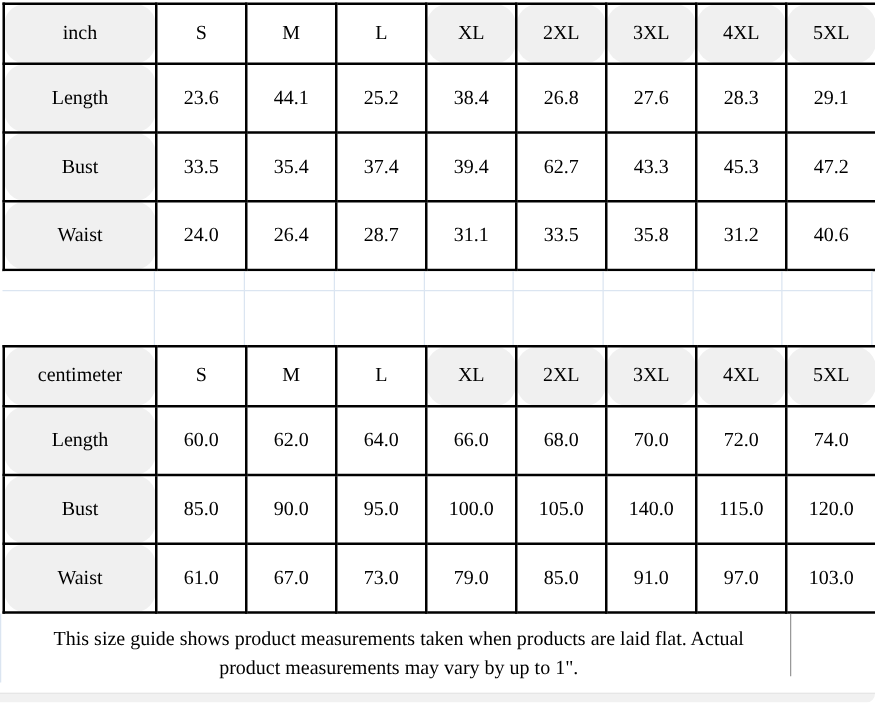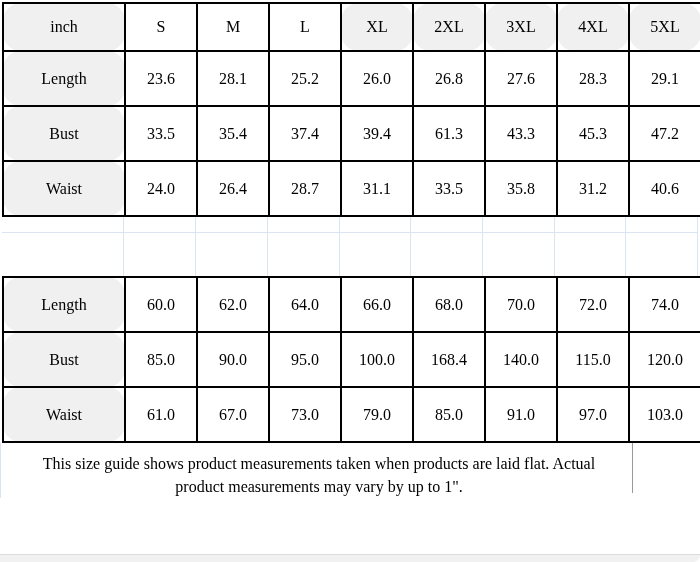--- a/index.html
+++ b/index.html
@@ -76,35 +76,35 @@
     <td>L</td>
     <td class="g">XL</td>
     <td class="g">2XL</td>
     <td class="g">3XL</td>
     <td class="g">4XL</td>
     <td class="g">5XL</td>
   </tr>
   <tr class="dat">
     <td class="g">Length</td>
     <td>23.6</td>
-    <td>28.1</td>
+    <td>44.1</td>
     <td>25.2</td>
-    <td>26.0</td>
+    <td>38.4</td>
     <td>26.8</td>
     <td>27.6</td>
     <td>28.3</td>
     <td>29.1</td>
   </tr>
   <tr class="dat">
     <td class="g">Bust</td>
     <td>33.5</td>
     <td>35.4</td>
     <td>37.4</td>
     <td>39.4</td>
-    <td>61.3</td>
+    <td>62.7</td>
     <td>43.3</td>
     <td>45.3</td>
     <td>47.2</td>
   </tr>
   <tr class="dat">
     <td class="g">Waist</td>
     <td>24.0</td>
     <td>26.4</td>
     <td>28.7</td>
     <td>31.1</td>
@@ -135,38 +135,49 @@
       <col class="c-sz">
       <col class="c-sz">
       <col class="c-sz">
       <col class="c-sz">
     <col class="c-sz">
       <col class="c-sz">
       <col class="c-sz">
       <col class="c-sz">
   </colgroup>
   <tbody>
+      <tr class="hdr">
+    <td class="g">centimeter</td>
+    <td>S</td>
+    <td>M</td>
+    <td>L</td>
+    <td class="g">XL</td>
+    <td class="g">2XL</td>
+    <td class="g">3XL</td>
+    <td class="g">4XL</td>
+    <td class="g">5XL</td>
+  </tr>
   <tr class="dat">
     <td class="g">Length</td>
     <td>60.0</td>
     <td>62.0</td>
     <td>64.0</td>
     <td>66.0</td>
     <td>68.0</td>
     <td>70.0</td>
     <td>72.0</td>
     <td>74.0</td>
   </tr>
   <tr class="dat">
     <td class="g">Bust</td>
     <td>85.0</td>
     <td>90.0</td>
     <td>95.0</td>
     <td>100.0</td>
-    <td>168.4</td>
+    <td>105.0</td>
     <td>140.0</td>
     <td>115.0</td>
     <td>120.0</td>
   </tr>
   <tr class="dat">
     <td class="g">Waist</td>
     <td>61.0</td>
     <td>67.0</td>
     <td>73.0</td>
     <td>79.0</td>

